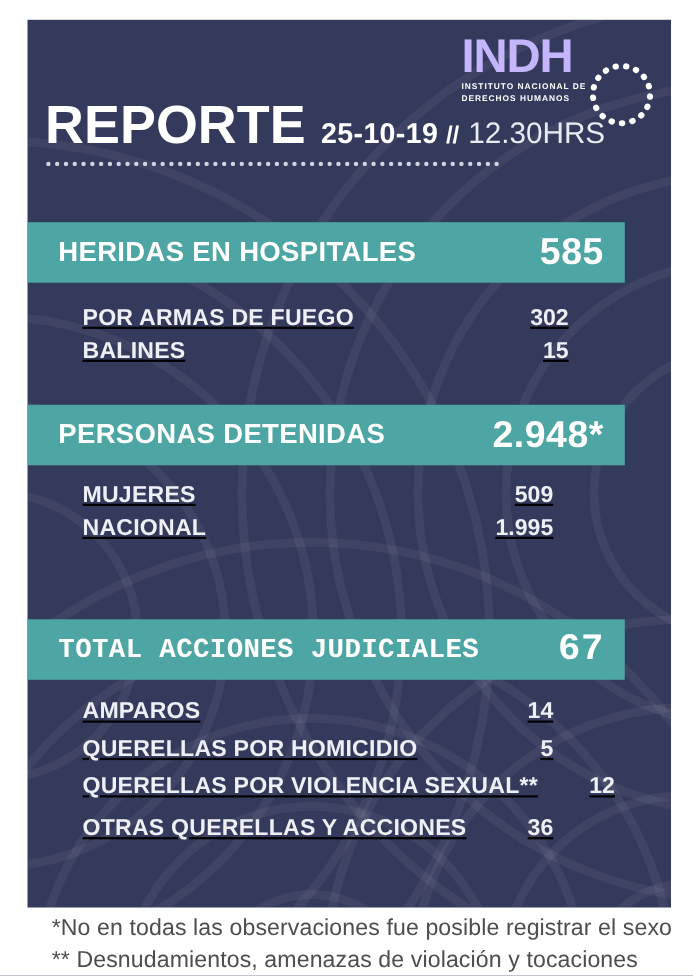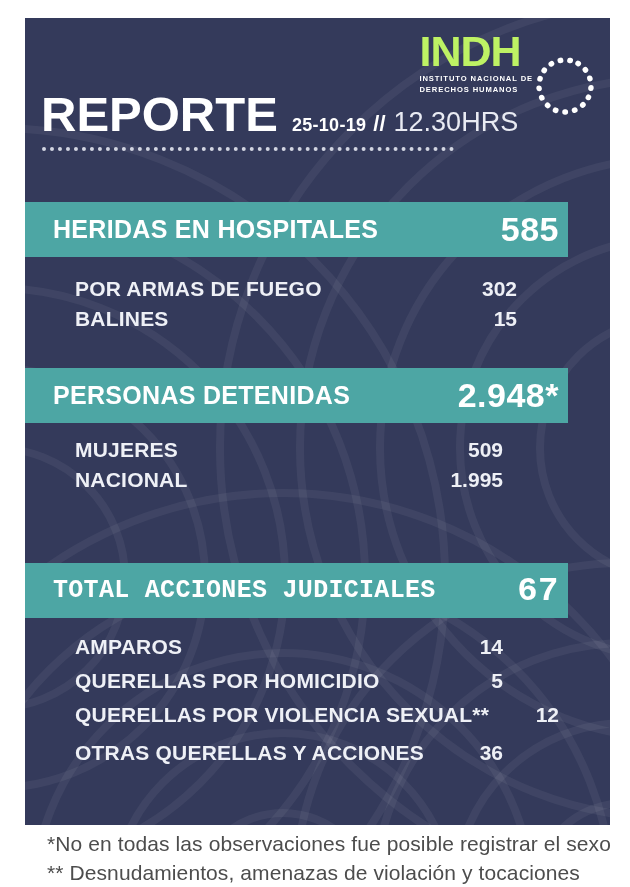--- a/index.html
+++ b/index.html
@@ -21,66 +21,66 @@
   }
   .ripples { position: absolute; left: 0; top: 0; }
 
   
   .logo {
     position: absolute; top: 14px; right: 8px;
     display: flex; align-items: flex-start;
   }
   .logo-textcol { display: flex; flex-direction: column; align-items: flex-start; }
   .logo-name {
-    color: #bef264; font-size: 43px; font-weight: 800;
+    color: #c4b5fd; font-size: 43px; font-weight: 800;
     line-height: 0.92; letter-spacing: -1px;
   }
   .logo-sub {
     color: #ffffff; font-size: 7.6px; font-weight: 700;
     letter-spacing: 0.9px; line-height: 1.3; margin-top: 2px;
   }
   .logo-circle { margin-left: -5px; margin-top: 17px; }
 
   
   .header { position: absolute; left: 16px; top: 68px; text-align: center; }
   .header-line { display: flex; align-items: baseline; color: #ffffff; }
   .report-title { font-size: 49px; font-weight: 800; letter-spacing: 0; }
-  .report-date  { font-size: 18px; font-weight: 700; margin-left: 14px; letter-spacing: 0.3px; }
+  .report-date  { font-size: 26px; font-weight: 700; margin-left: 14px; letter-spacing: 0.3px; }
   .report-slashes { font-size: 22px; font-weight: 700; margin-left: 7px; }
   .report-time  { font-size: 27px; font-weight: 400; margin-left: 8px; color: #e9ebf3; }
   .dotline {
     width: 412px; height: 0;
     border-top: 4px dotted #d2d5e1;
     margin-top: 5px; margin-left: 1px;
   }
 
   
   .bar {
     position: absolute; left: 0;
     width: 543px; height: 55px;
     background: #4da6a4;
     display: flex; align-items: center; justify-content: space-between;
-    padding: 0 9px 0 28px;
+    padding: 0 19px 0 28px;
   }
   .bar-title {
     color: #ffffff; font-size: 25px; font-weight: 800; letter-spacing: 0.3px;
   }
   .bar-total {
     color: #ffffff; font-size: 34px; font-weight: 800; letter-spacing: 0.5px;
   }
   .bar-s1 { top: 184px; }
   .bar-s2 { top: 350px; gap: 32px; }
   .bar-s3 { top: 545px; font-family: Liberation Mono, monospace; }
 
   
   .items { position: absolute; left: 50px; display: flex; flex-direction: column; }
   .items-s1 { top: 256px; width: 442px; }
   .items-s2 { top: 417px; width: 428px; }
   .items-s3 { top: 612px; width: 428px; }
-  .row { display: flex; align-items: center; height: 30px; }
+  .row { display: flex; align-items: center; height: 30px; text-decoration: underline; }
   .items-s3 .row { height: 34px; }
   .items-s3 .row:last-child { margin-top: 4px; }
   .row .lbl {
     flex: 1;
     color: #eef0f6; font-size: 21px; font-weight: 700; letter-spacing: 0.2px;
     white-space: nowrap;
   }
   .row .val {
     color: #eef0f6; font-size: 21px; font-weight: 700;
     text-align: right; min-width: 70px; white-space: nowrap;

